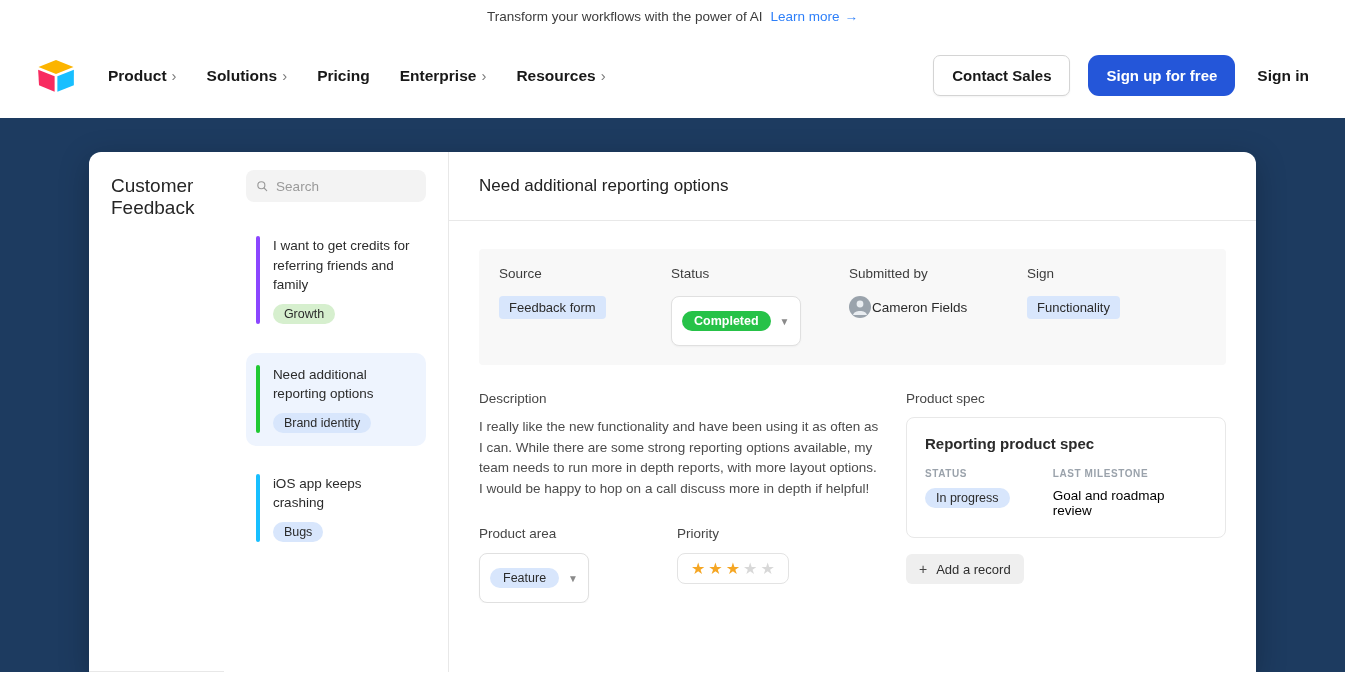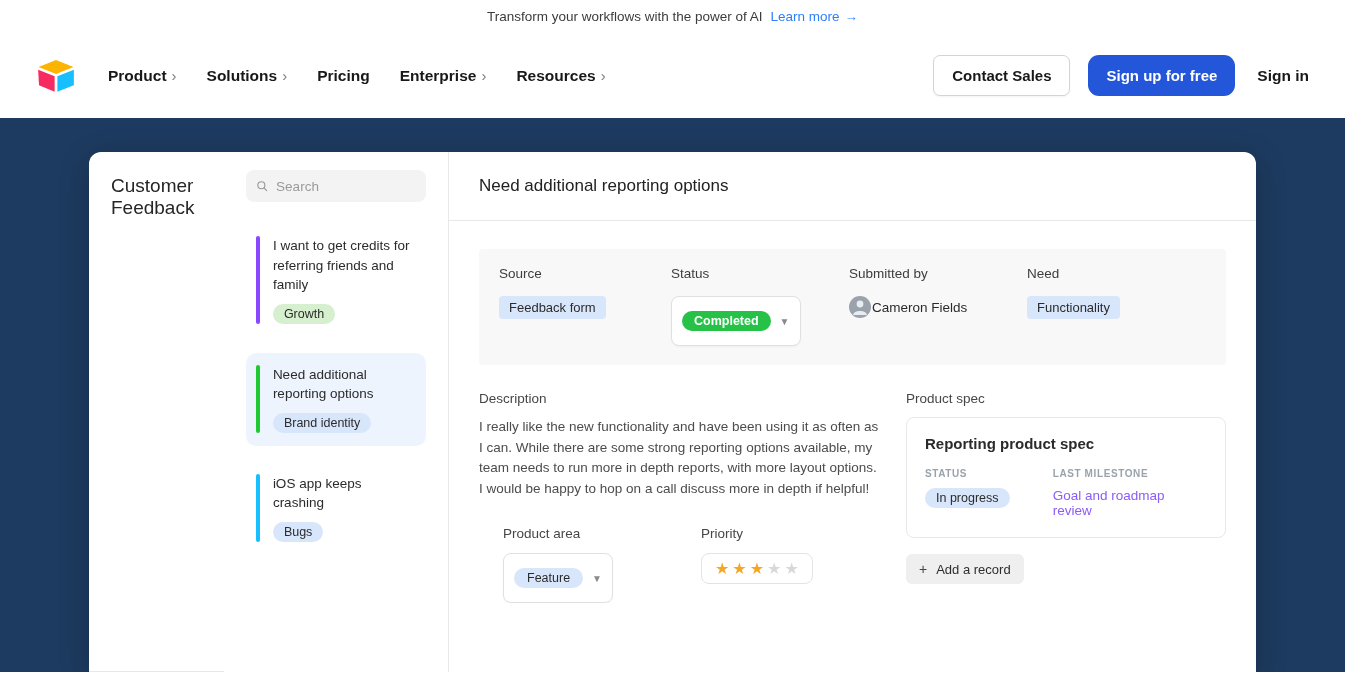--- a/index.html
+++ b/index.html
@@ -92,35 +92,35 @@
 
   .detail-cols { display:flex; margin-top:26px; }
   .detail-left { width:402px; flex:0 0 402px; }
   .detail-right { flex:1; margin-left:25px; min-width:0; }
 
   .section-label { font-size:13.5px; color:#464646; margin-bottom:11px; }
   .desc-text { font-size:13.5px; color:#4c4c4c; line-height:1.52; }
 
   .bottom-row { display:flex; margin-top:27px; }
   .bottom-col { display:flex; flex-direction:column; gap:12px; }
-  .bottom-col:first-child { width:198px;margin-left:24px; }
+  .bottom-col:first-child { width:198px; }
   .feature-pill { background:#d8e6fc; border-radius:11px; padding:3px 13px; font-size:12.5px; color:#2b2b2b; }
   .stars-box { display:inline-flex; align-self:flex-start; align-items:center; border:1px solid #e3e3e3;
     border-radius:8px; padding:5px 13px; gap:3px; cursor:pointer; }
   .star-glyph { font-size:16px; color:#d8d8d8; }
   .star-glyph.on { color:#f5a623; }
 
   .spec-card { border:1px solid #e8e8e8; border-radius:8px; padding:17px 18px 19px; margin-top:6px; }
   .spec-title { font-size:15px; font-weight:700; color:#2b2b2b; margin-bottom:16px; }
   .spec-meta { display:flex; }
   .spec-col { display:flex; flex-direction:column; gap:9px; }
   .spec-col:first-child { width:128px; }
   .meta-label { font-size:10px; letter-spacing:.6px; color:#9aa2ab; font-weight:700; }
   .meta-pill { align-self:flex-start; background:#d8e6fc; border-radius:10px; padding:3px 11px; font-size:12.5px; color:#2b2b2b; }
-  .meta-value { font-size:13.5px; color:#8b5cf6; }
+  .meta-value { font-size:13.5px; color:#000000; }
   .add-record { margin-top:16px; display:inline-flex; align-items:center; gap:9px; background:#efefef;
     border:none; border-radius:6px; padding:7px 13px; font-size:13px; color:#2e2e2e; cursor:pointer; font-family:inherit; }
   .plus { font-size:14px; color:#444; }
 
   .bottom-strip { height:18px; background:#fff; }
 </style>
 </head>
 <body>
 
 <div class="promo-banner">
@@ -236,21 +236,21 @@
                 <span class="user-avatar">
                   <svg width="22" height="22" viewBox="0 0 22 22">
                     <circle cx="11" cy="8" r="3.4" fill="#e9edf1"></circle>
                     <path d="M4 19 C5 13.5 17 13.5 18 19 Z" fill="#e9edf1"></path>
                   </svg>
                 </span>
                 <span>Cameron Fields</span>
               </span>
             </div>
             <div class="field">
-              <span class="field-label">Need</span>
+              <span class="field-label">Sign</span>
               <span class="pill">Functionality</span>
             </div>
           </div>
 
           <div class="detail-cols">
 
             <div class="detail-left">
               <div class="section-label">Description</div>
               <p class="desc-text">I really like the new functionality and have been using it as often as I can. While there are some strong reporting options available, my team needs to run more in depth reports, with more layout options. I would be happy to hop on a call discuss more in depth if helpful!</p>
 

